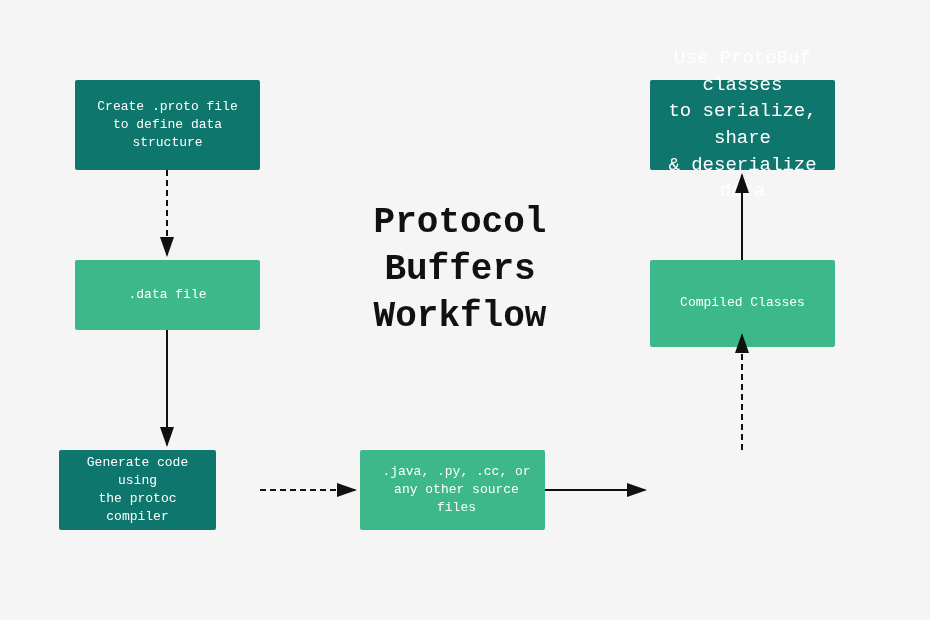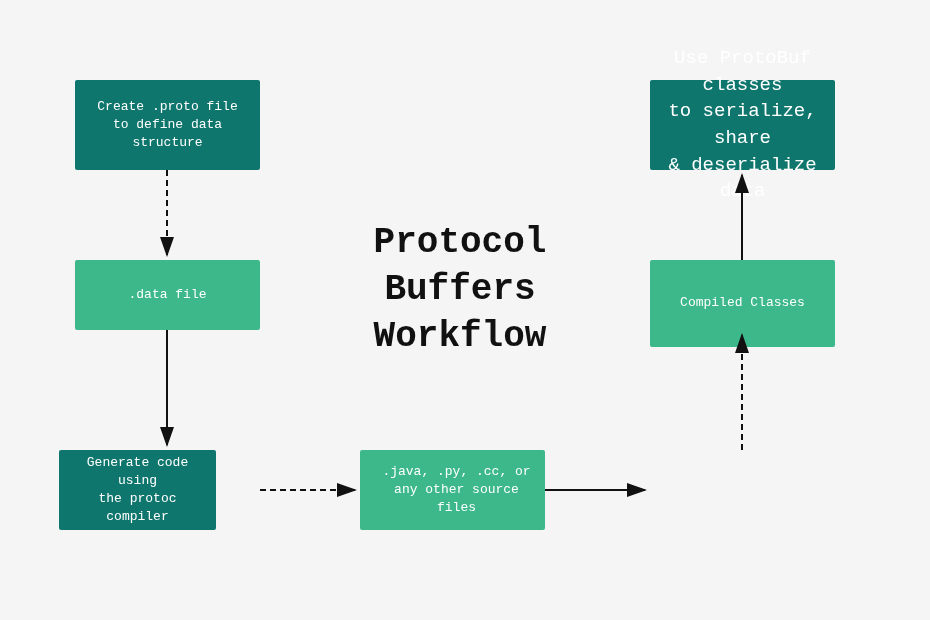--- a/index.html
+++ b/index.html
@@ -92,21 +92,21 @@
   <div class="box box-green" style="left:650px; top:260px; width:185px; height:87px;">
     <span>Compiled Classes</span>
   </div>
 
   <div class="box box-blue" style="left:650px; top:80px; width:185px; height:90px; font-size:19px;">
     <span style="white-space:pre-line;">Use ProtoBuf classes
 to serialize, share
 &amp; deserialize data</span>
   </div>
 
-  <div class="center-title" style="left:345px; top:200px;margin-top:20px;">
+  <div class="center-title" style="left:345px; top:200px;">
     <span style="white-space:pre-line;">Protocol
 Buffers
 Workflow</span>
   </div>
 
   <svg class="arrows-svg">
     <defs>
       <marker id="arrowhead-solid" markerWidth="10" markerHeight="7" refX="9" refY="3.5" orient="auto">
         <polygon points="0 0, 10 3.5, 0 7" fill="#111"></polygon>
       </marker>

